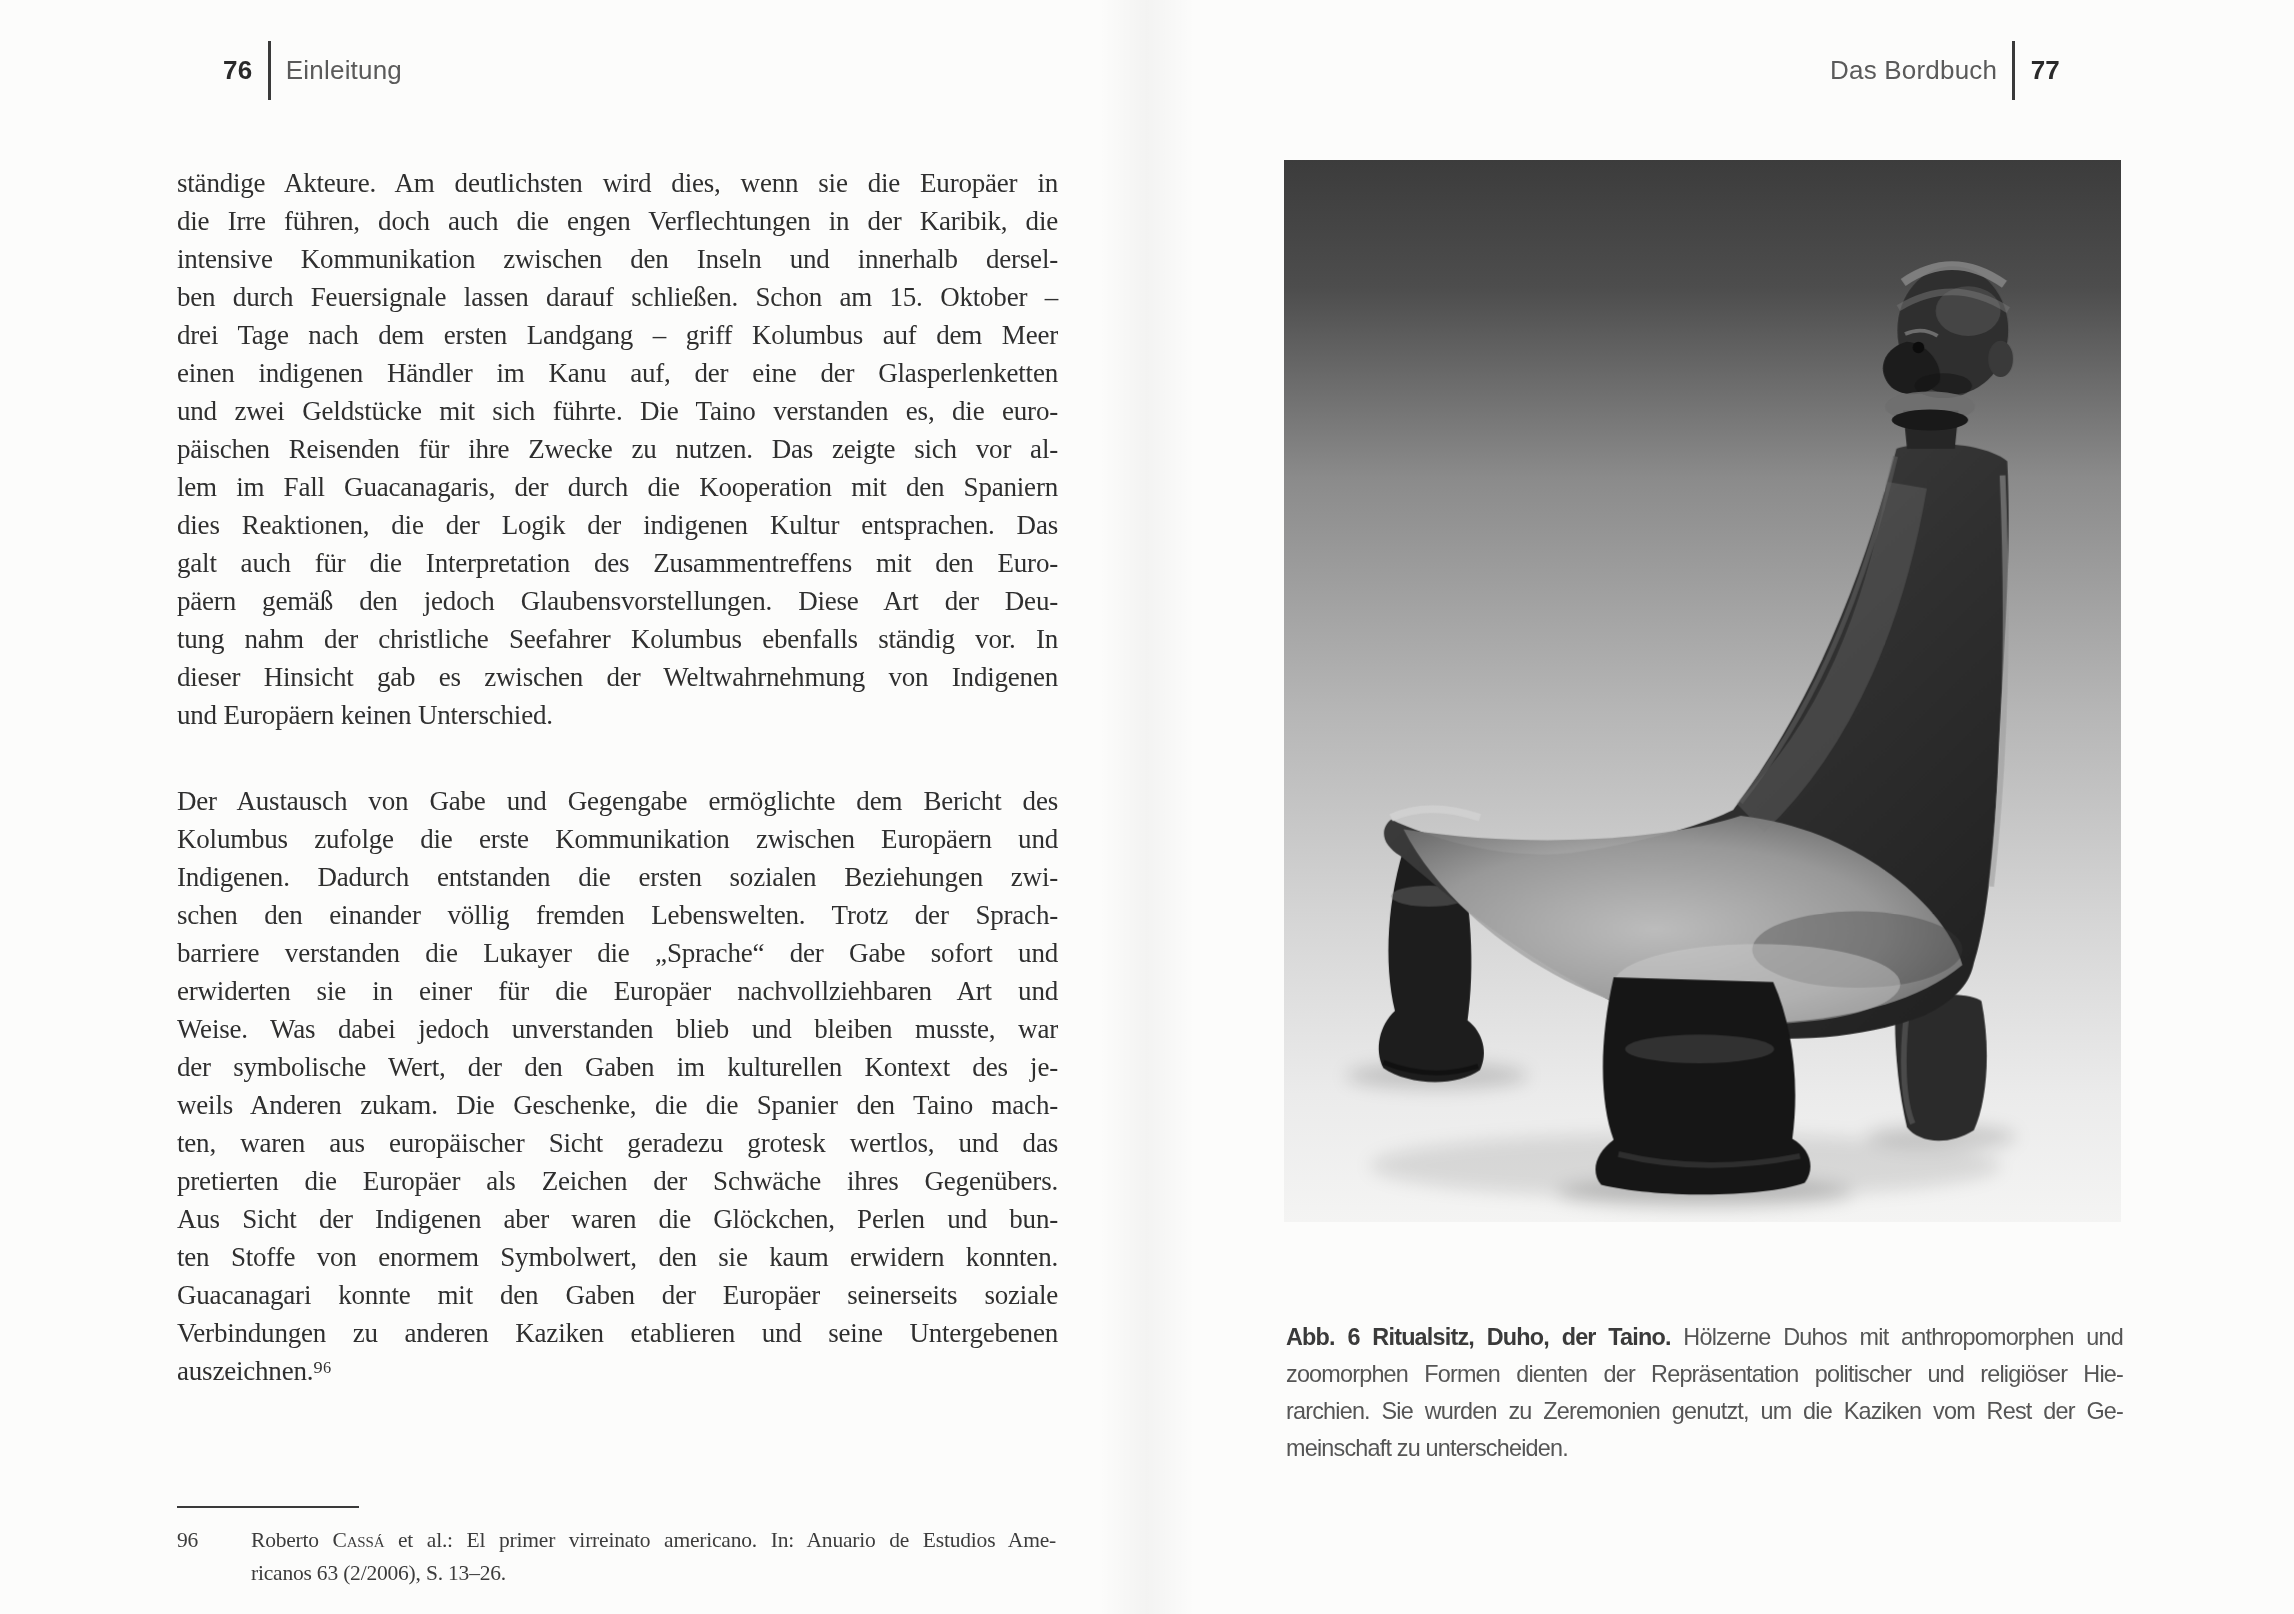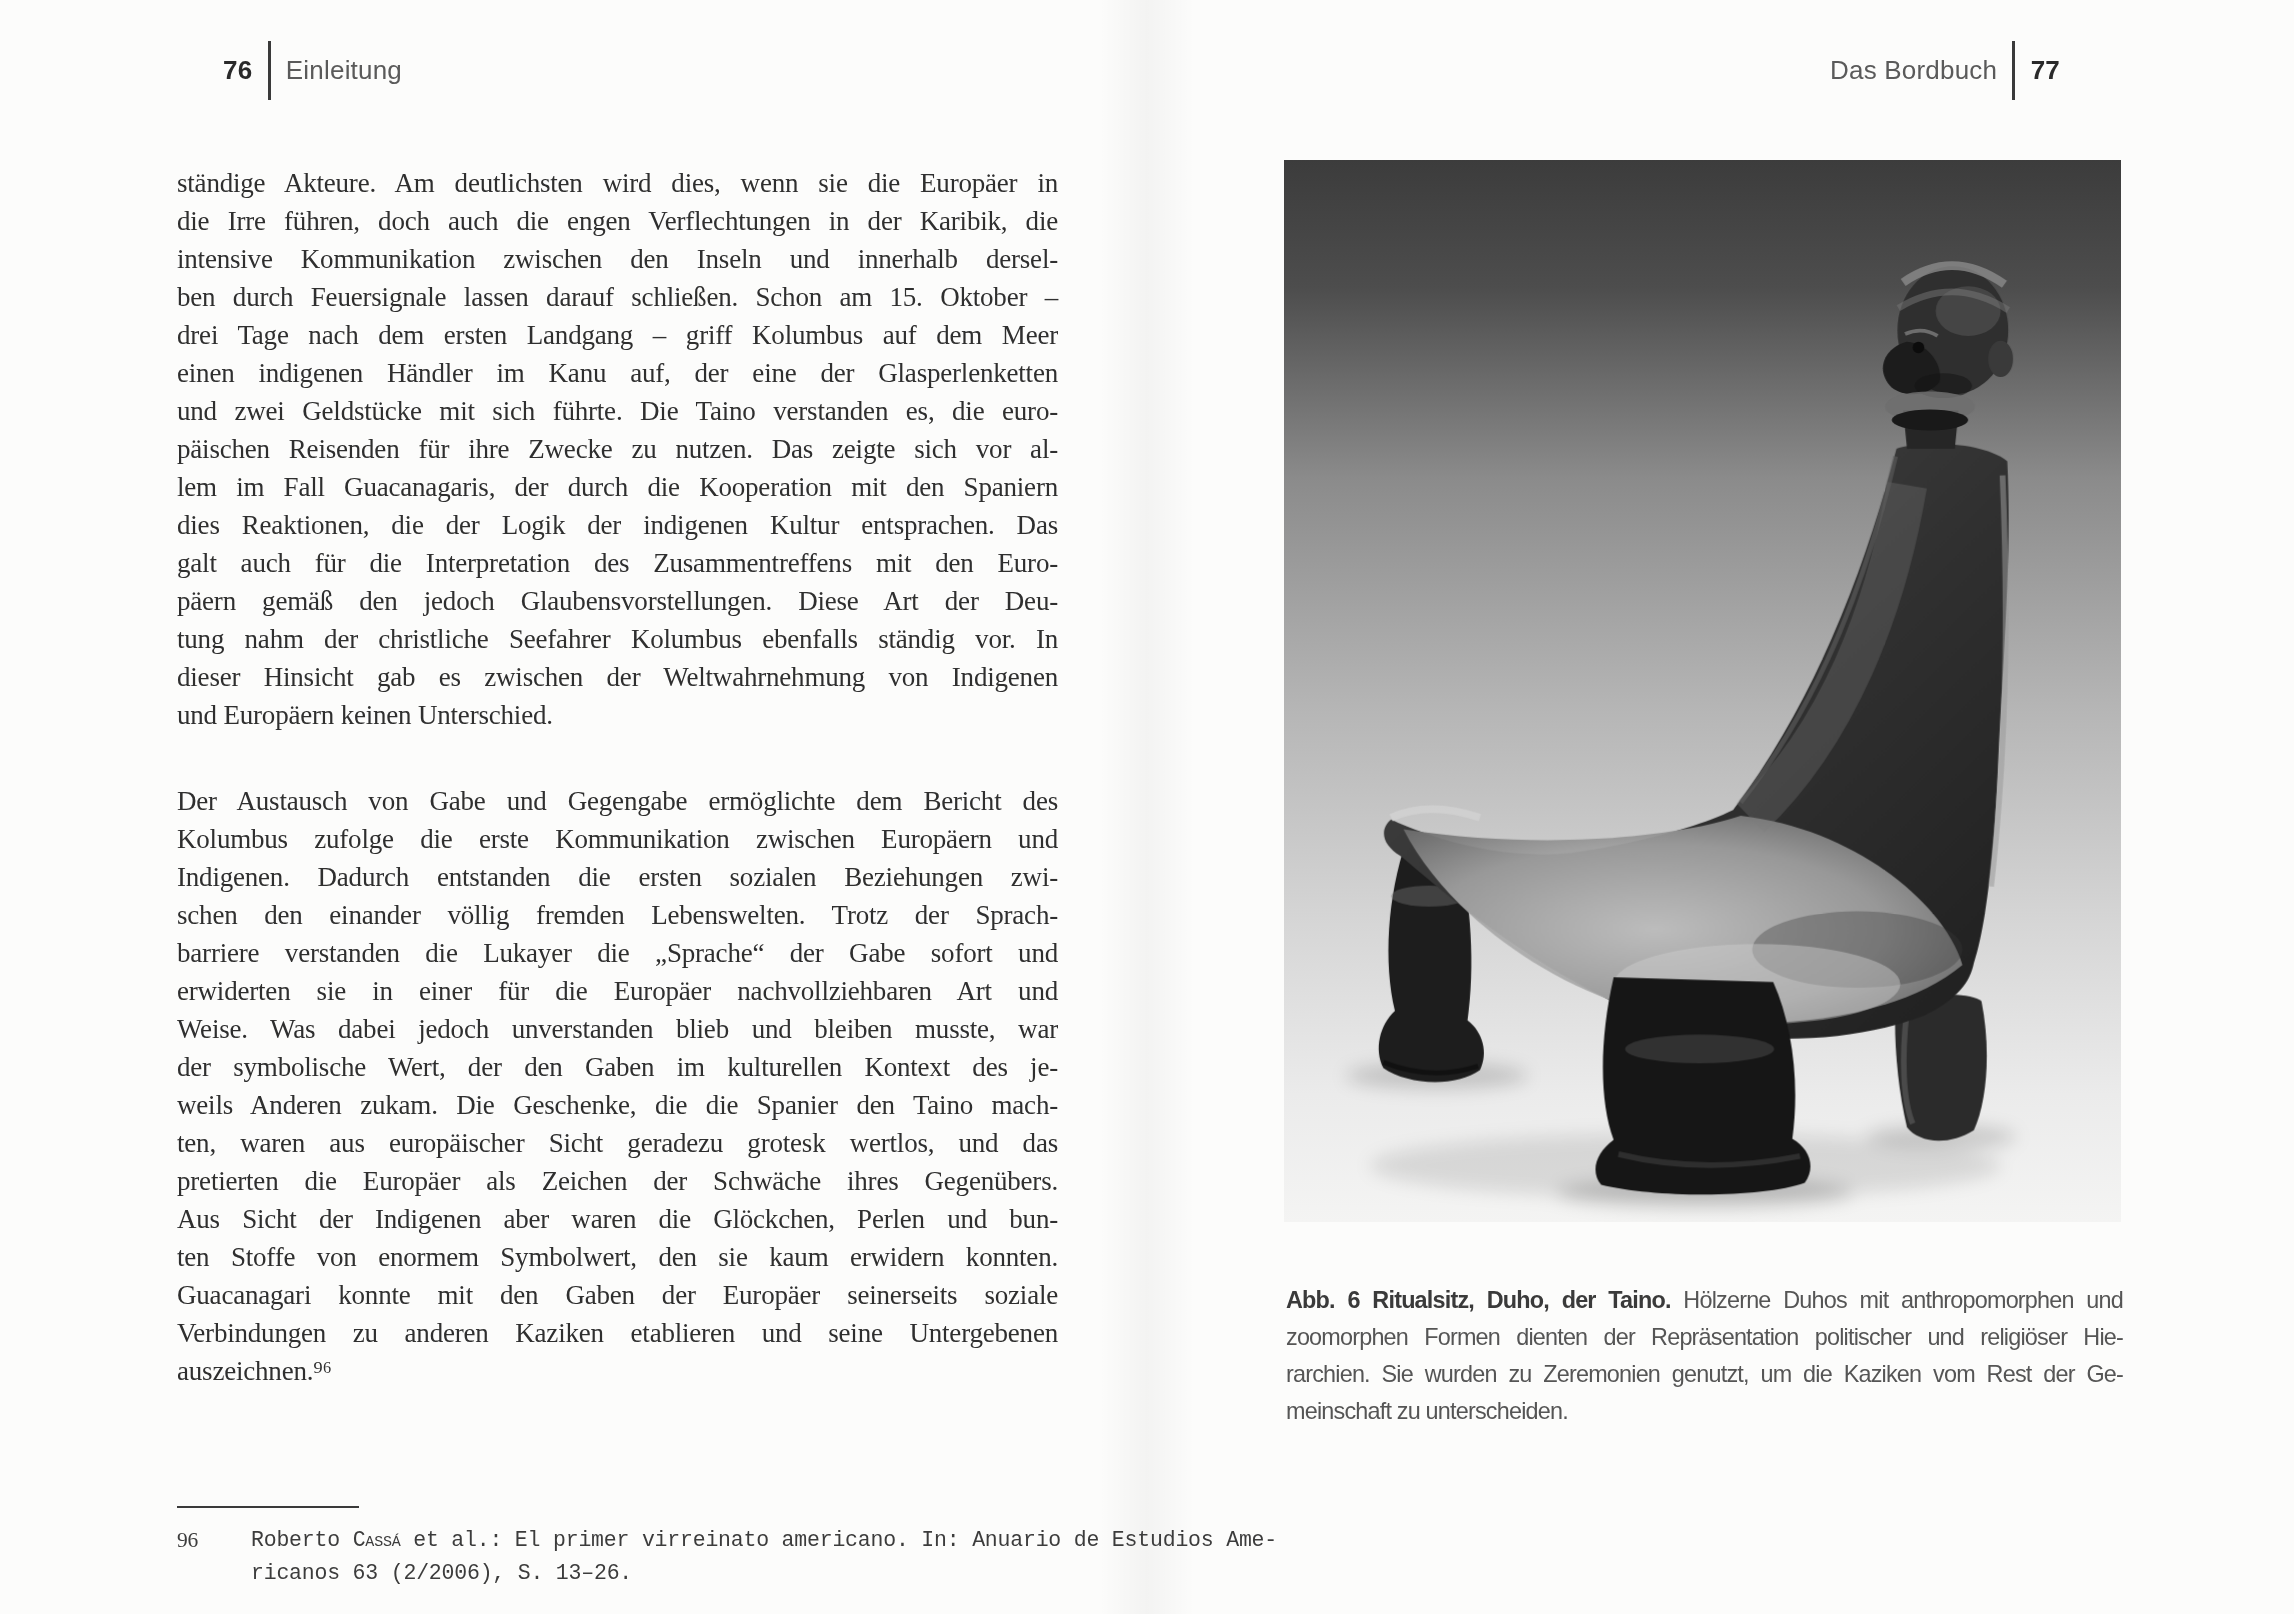--- a/index.html
+++ b/index.html
@@ -46,34 +46,34 @@
     position: absolute; left: 177px; top: 1506px;
     width: 182px; height: 1.9px; background: var(--rule, #3a3a3a);
   }
   .footnote {
     position: absolute; left: 177px; top: 1524px; width: 879px;
     display: flex;
     font-size: 21.5px; line-height: 32.5px; letter-spacing: -0.2px;
     color: var(--footnote-text, #3c3c3c);
   }
   .fn-num { width: 74px; flex: 0 0 74px; }
-  .fn-text { flex: 1 1 auto; font-family: Liberation Mono, monospace; }
+  .fn-text { flex: 1 1 auto; }
   .fn-line { white-space: nowrap; }
   .fn-line-1 { text-align: justify; text-align-last: justify; }
   .sc { font-variant: small-caps; }
 
   
   .photo {
     position: absolute; left: 1284px; top: 160px;
     width: 837px; height: 1062px;
   }
   .photo svg { display: block; width: 100%; height: 100%; }
 
   .caption {
-    position: absolute; left: 1286px; top: 1282px; width: 837px;
+    position: absolute; left: 1286px; top: 1319px; width: 837px;
     font-family: "Liberation Sans", "DejaVu Sans", sans-serif;
     font-size: 23.4px; line-height: 37px; letter-spacing: -0.8px;
     color: var(--caption-text, #555555);
   }
   .cap-line { white-space: nowrap; text-align: justify; text-align-last: justify; }
   .cap-line.cap-last { text-align-last: left; }
   .cap-bold { font-weight: bold; color: var(--caption-bold, #3a3a3a); }
 
   
   .gutter {

